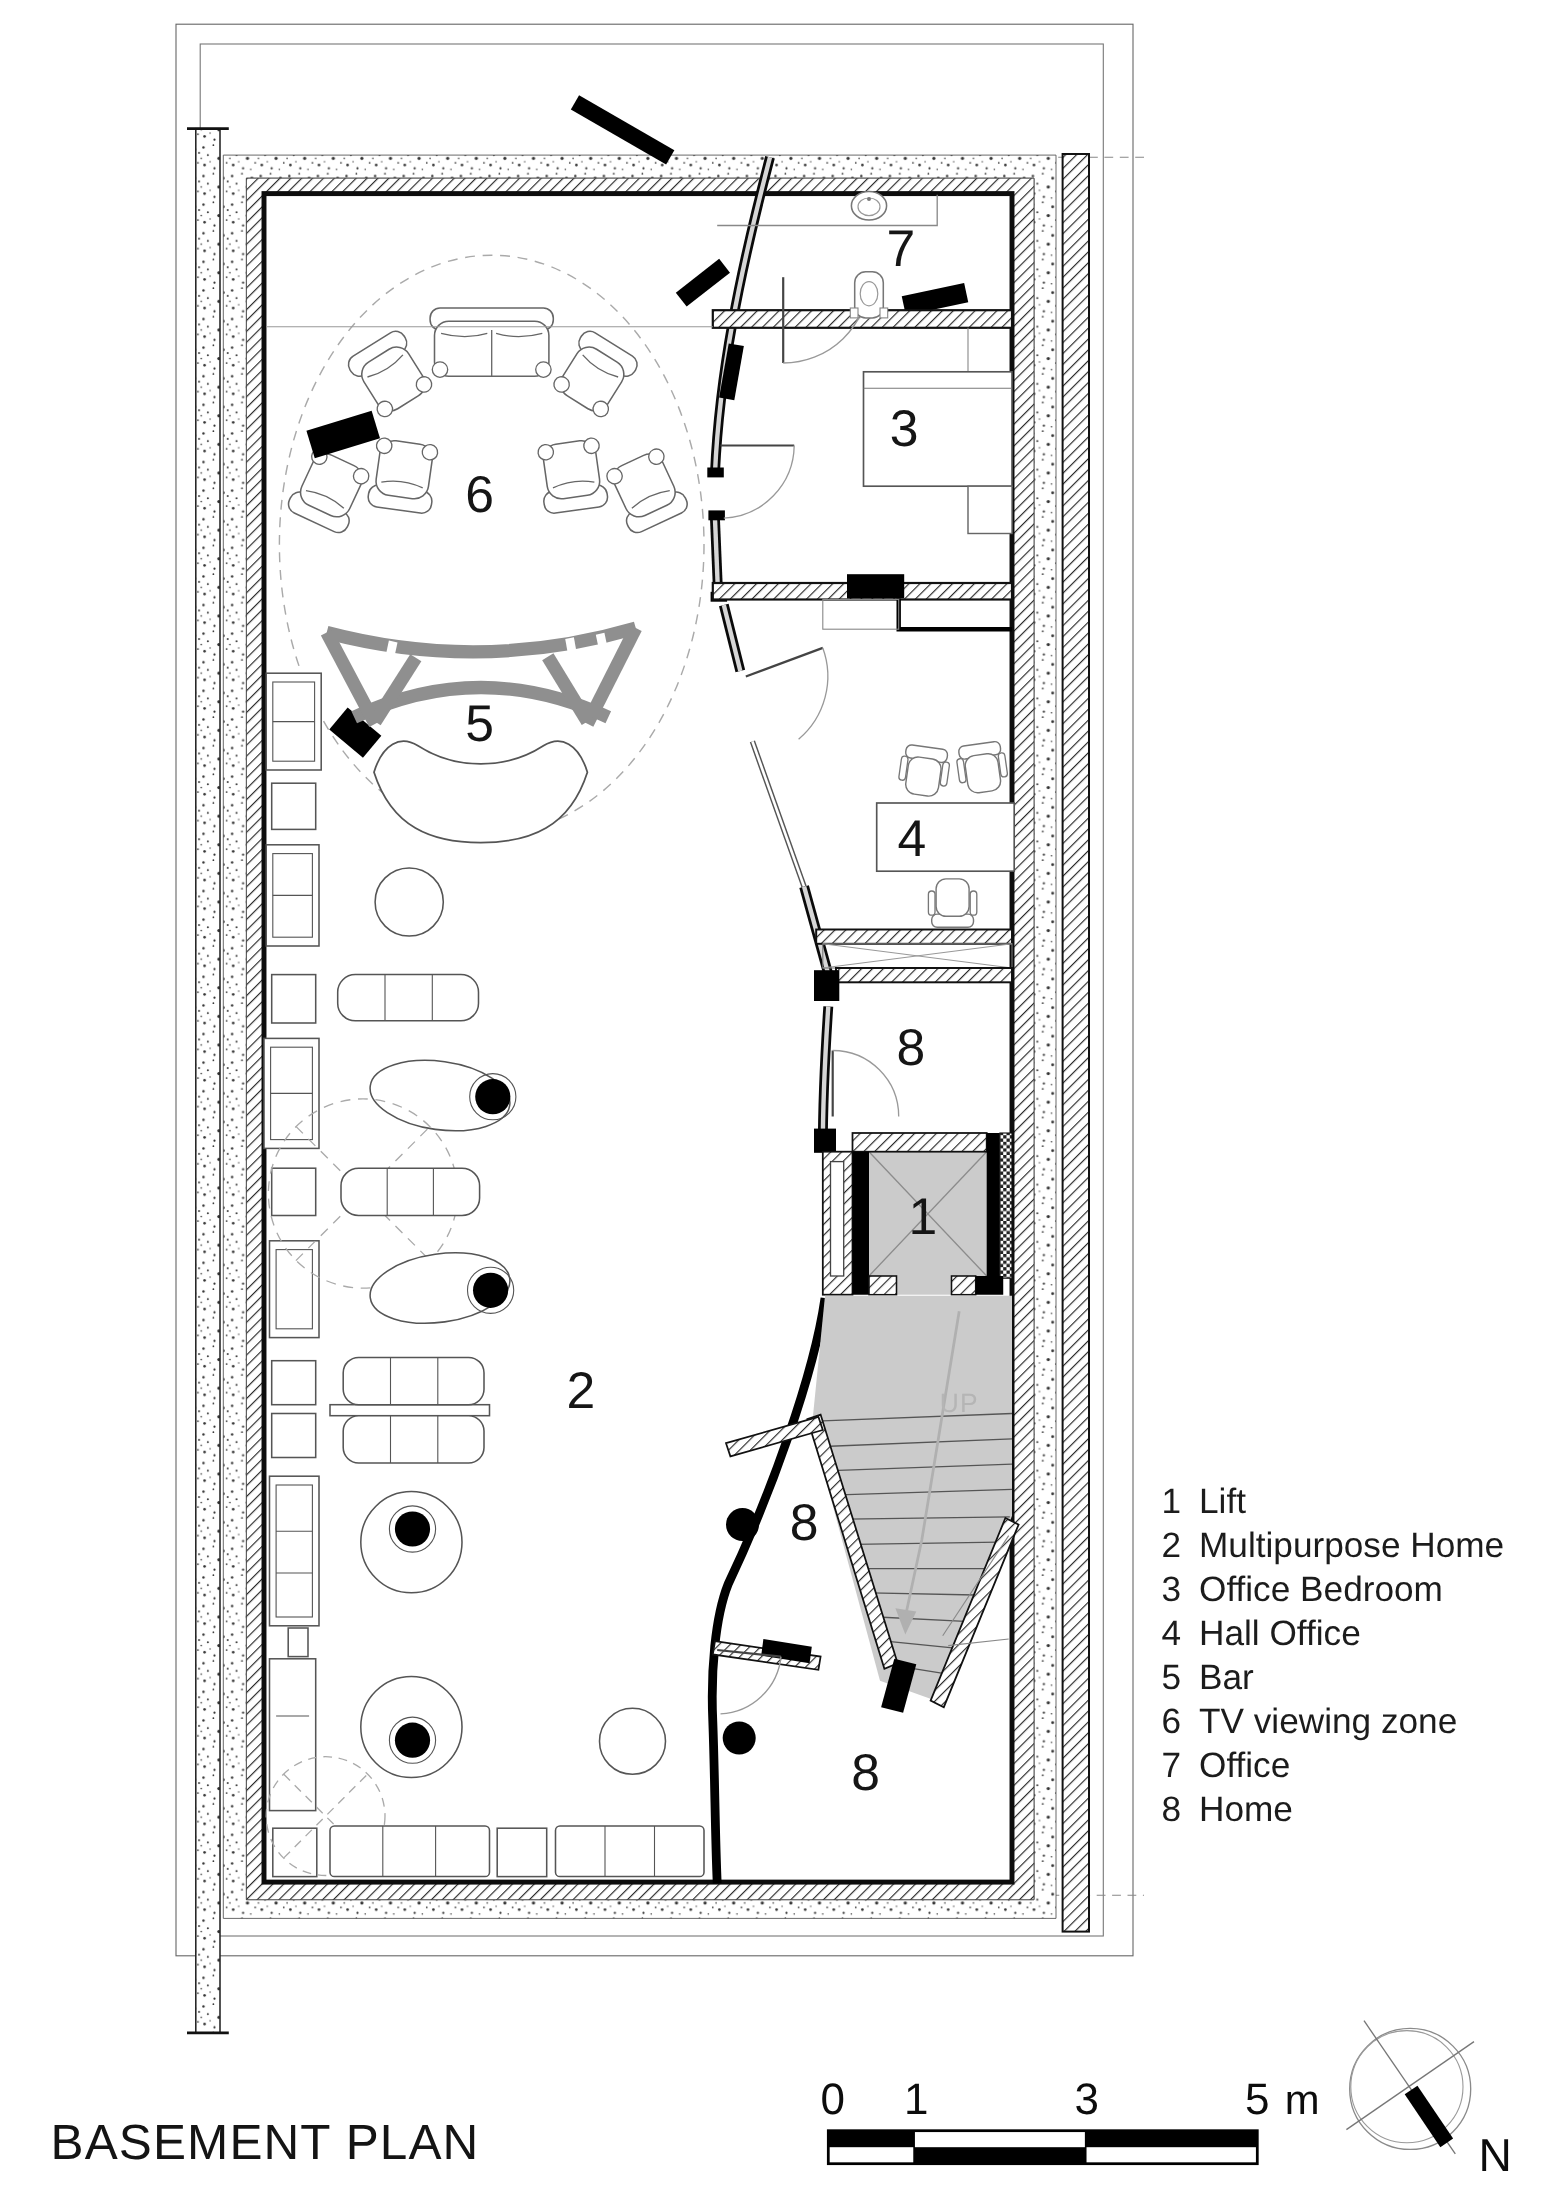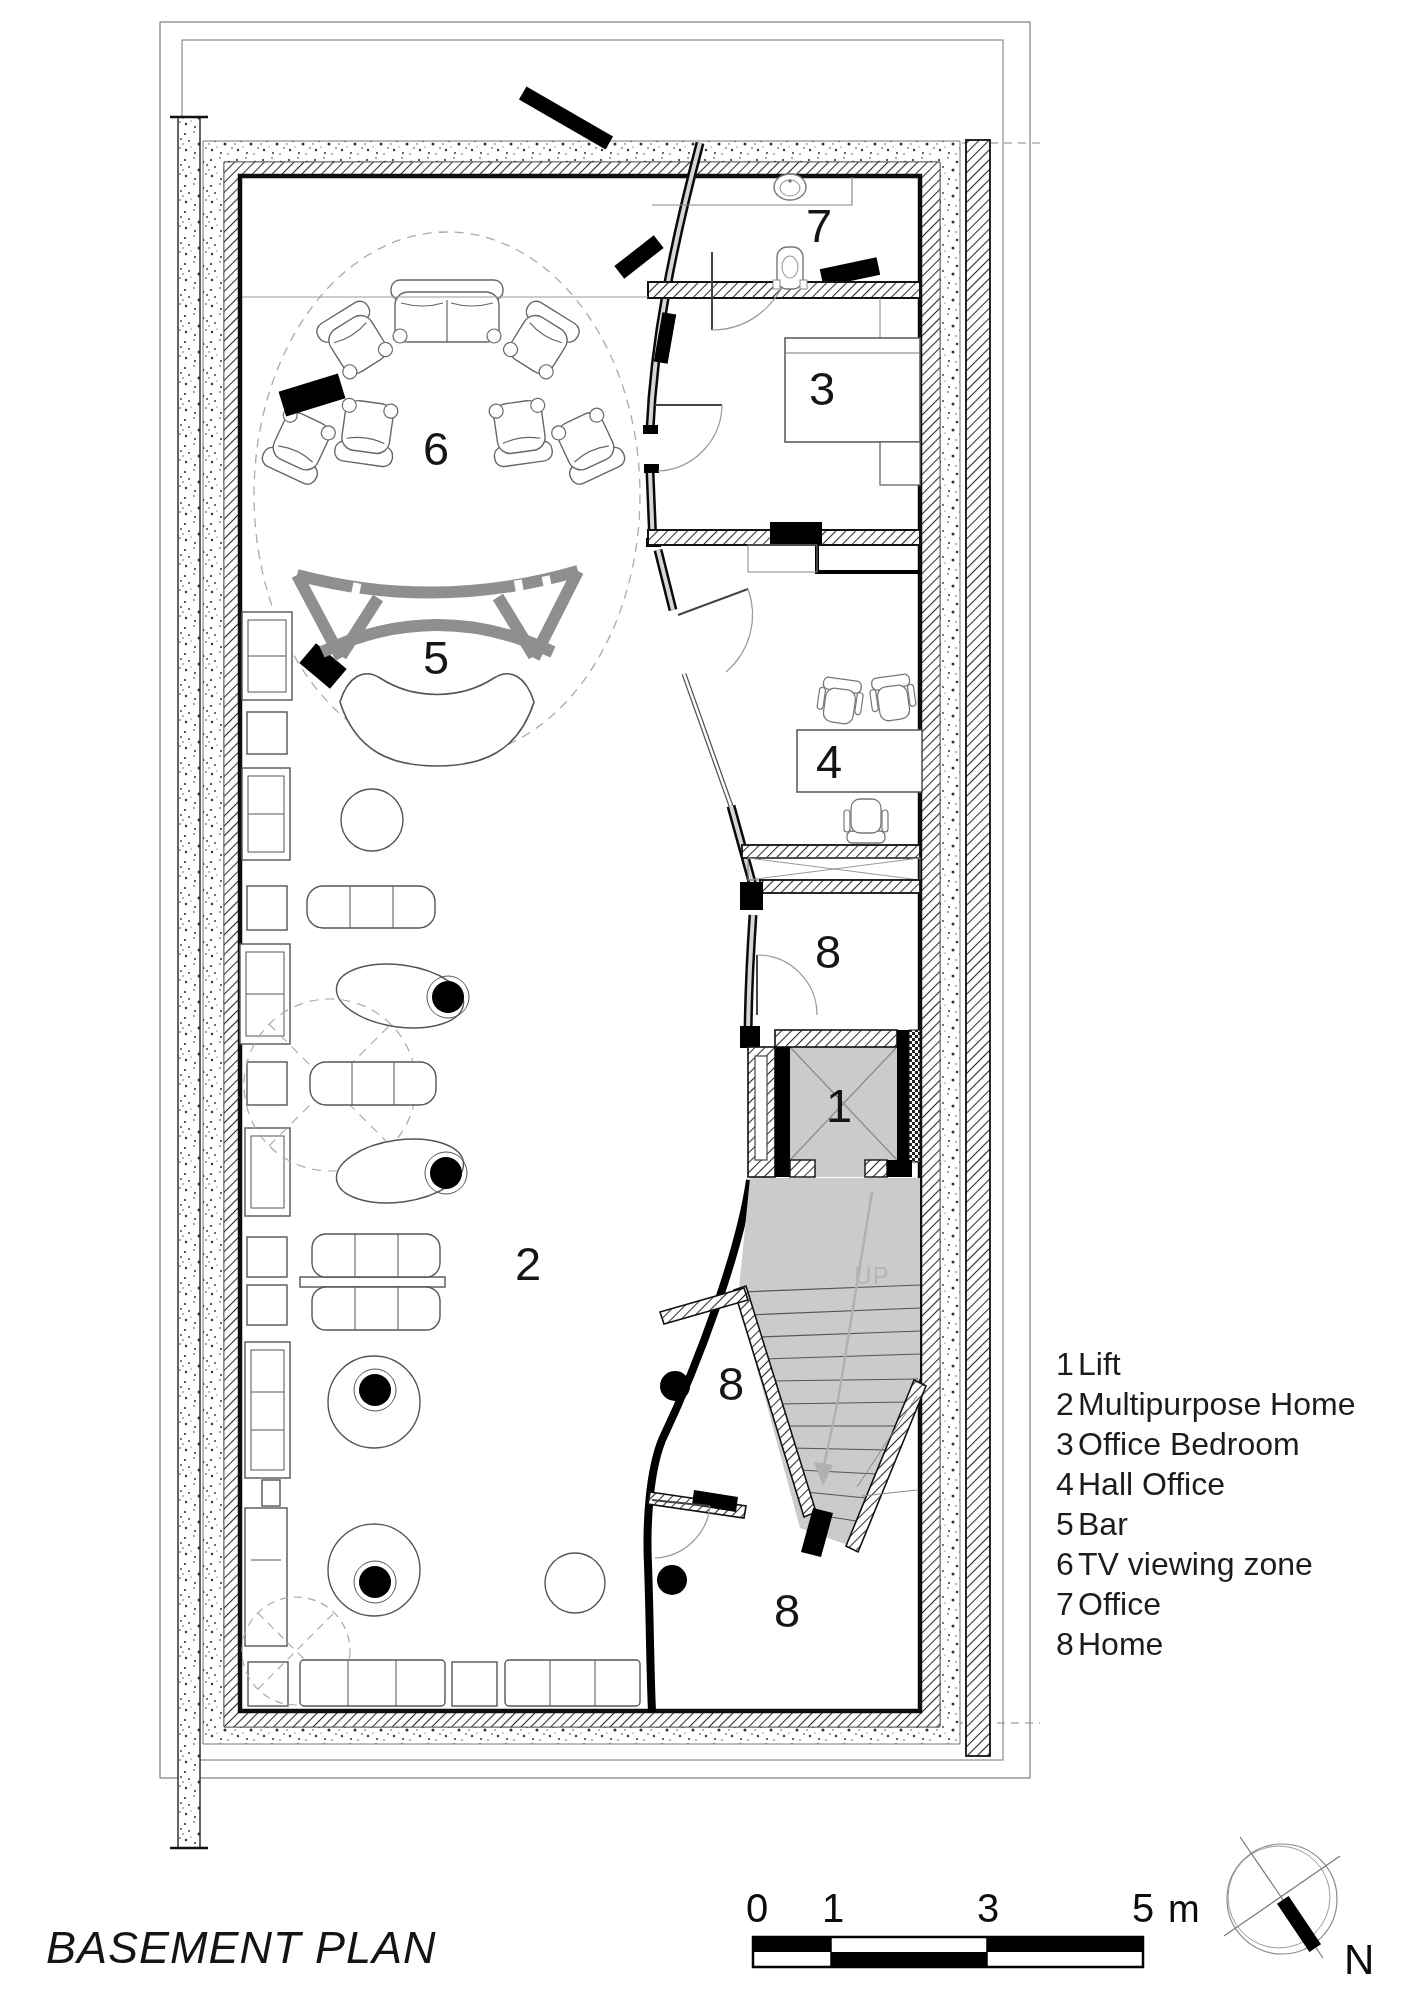--- a/index.html
+++ b/index.html
@@ -7,22 +7,22 @@
          font-family:"Liberation Sans", sans-serif;}
   #plan-svg{position:absolute;left:0;top:0;}
   .room-num{font-family:"Liberation Sans",sans-serif;font-size:47px;fill:#151515;}
   .up-txt{font-family:"Liberation Sans",sans-serif;font-size:24px;fill:#b5b5b5;letter-spacing:1px;}
   .tick-txt{font-family:"Liberation Sans",sans-serif;font-size:40px;fill:#0c0c0c;}
   .unit-txt{font-family:"Liberation Sans",sans-serif;font-size:38px;fill:#0c0c0c;}
   .north-txt{font-family:"Liberation Sans",sans-serif;font-size:42px;fill:#0c0c0c;}
   #legend{position:absolute;left:1056px;top:1344px;color:#1c1c1c;font-size:32px;line-height:40px;white-space:nowrap;}
   .legend-row{display:flex;}
   .legend-num{display:inline-block;min-width:22px;}
-  .legend-label{display:inline-block;text-align:right;}
-  #page-title{position:absolute;left:46px;top:1922px;font-size:45px;letter-spacing:1px;color:#141414;font-style:italic;}
+  .legend-label{display:inline-block;margin-left:12px;text-align:right;}
+  #page-title{position:absolute;left:46px;top:1922px;font-size:45px;letter-spacing:1px;color:#141414;}
 </style>
 </head>
 <body>
 
 <div id="stage">
 
 <svg id="plan-svg" width="1418" height="2000" viewBox="0 0 1418 2000">
 <defs>
   <pattern id="hatch" width="7" height="7" patternUnits="userSpaceOnUse" patternTransform="rotate(45)">
     <rect width="7" height="7" fill="#ffffff"></rect>

